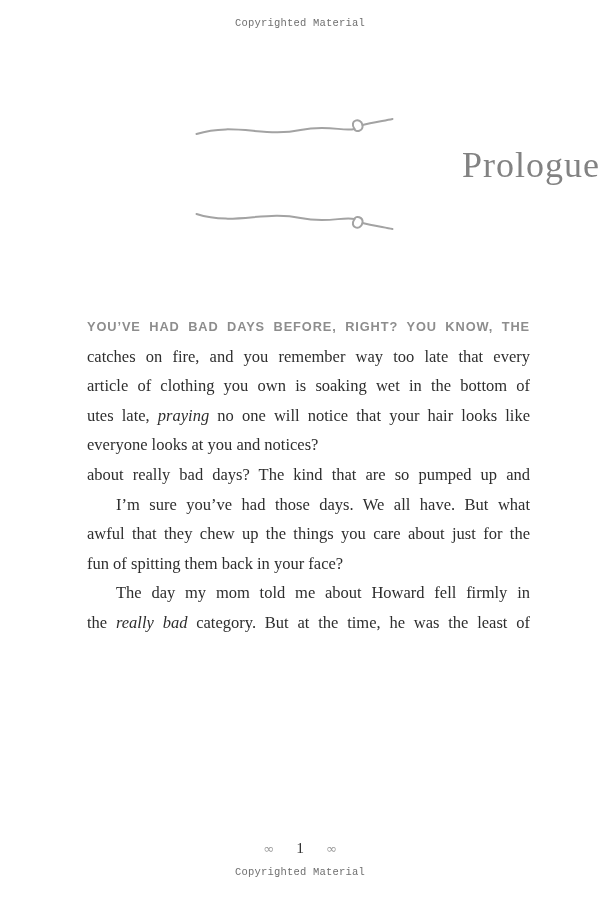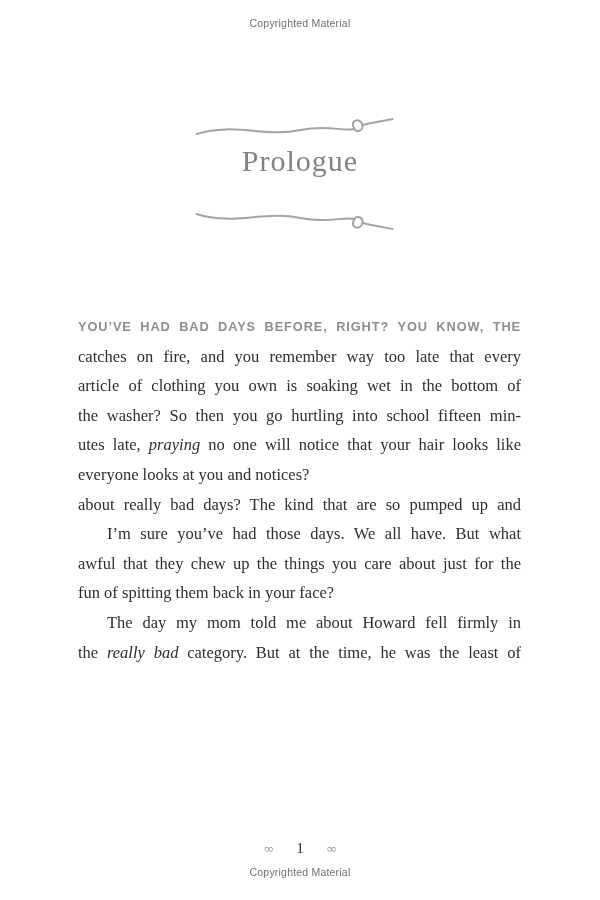--- a/index.html
+++ b/index.html
@@ -6,48 +6,48 @@
   body {
     width:600px; height:900px;
     background:#ffffff;
     position:relative;
     font-family:"Liberation Serif", serif;
     overflow:hidden;
   }
   .copyright {
     position:absolute; left:0; right:0;
     text-align:center;
-    font-family:Liberation Sans, sans-serif;
+    font-family:Liberation Mono, monospace;
     font-size:10.5px;
     color:#6f6f6f;
     letter-spacing:0.2px;
   }
   .copyright.top { top:17px; }
   .copyright.bottom { top:866px; }
 
   .flourish {
     position:absolute; left:50%;
     transform:translateX(-50%);
   }
   .flourish.top { top:116px; }
   .flourish.bottom { top:204px; }
 
   .title {
     position:absolute; top:144px; left:0; right:0;
-    text-align:center;
+    text-align:right;
     font-family:"Liberation Serif", serif;
-    font-size:30px;
+    font-size:36px;
     font-weight:400;
     color:#828282;
     letter-spacing:1px;
   }
 
   .body-text {
     position:absolute;
-    top:312px; left:78px; width:443px;
+    top:312px; left:87px; width:443px;
     font-size:16.5px;
     line-height:29.6px;
     color:#2e2e2e;
   }
   .line { min-height:29.6px; }
   .line.justify { text-align:justify; text-align-last:justify; }
   .line.indent { padding-left:29px; }
   .line.lead {
     font-family:"Liberation Sans", sans-serif;
     font-weight:700;
@@ -95,21 +95,20 @@
     <path d="M4 10 C 42 22, 72 6, 108 14 C 136 20, 150 12, 162 15"></path>
     <path d="M162 15 C 156 24, 168 27, 170 19 C 171 13, 163 11, 162 15"></path>
     <path d="M170 19 C 178 21, 190 23, 200 25"></path>
   </g>
 </svg>
 
 <div class="body-text">
     <div class="line justify lead"><span>YOU’VE HAD BAD DAYS BEFORE, RIGHT? YOU KNOW, THE</span></div>
     <div class="line justify"><span>catches on fire, and you remember way too late that every</span></div>
     <div class="line justify"><span>article of clothing you own is soaking wet in the bottom of</span></div>
-    <div class="line justify"><span>the washer? So then you go hurtling into school fifteen min-</span></div>
     <div class="line justify"><span>utes late, </span><span class="italic">praying</span><span> no one will notice that your hair looks like</span></div>
     <div class="line"><span>everyone looks at you and notices?</span></div>
     <div class="line justify"><span>about really bad days? The kind that are so pumped up and</span></div>
     <div class="line indent justify"><span>I’m sure you’ve had those days. We all have. But what</span></div>
     <div class="line justify"><span>awful that they chew up the things you care about just for the</span></div>
     <div class="line"><span>fun of spitting them back in your face?</span></div>
     <div class="line indent justify"><span>The day my mom told me about Howard fell firmly in</span></div>
     <div class="line justify"><span>the </span><span class="italic">really bad</span><span> category. But at the time, he was the least of</span></div>
   </div>
 

